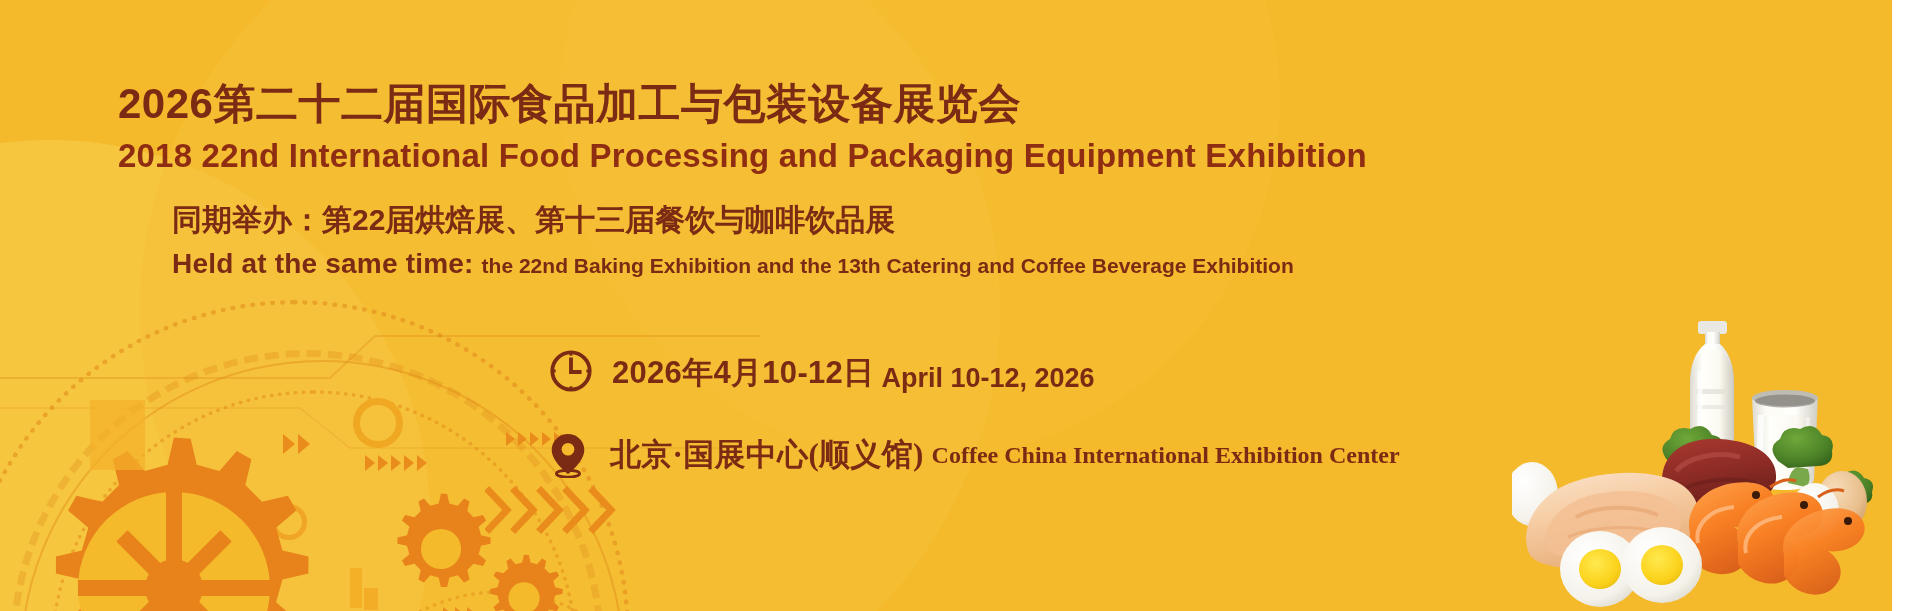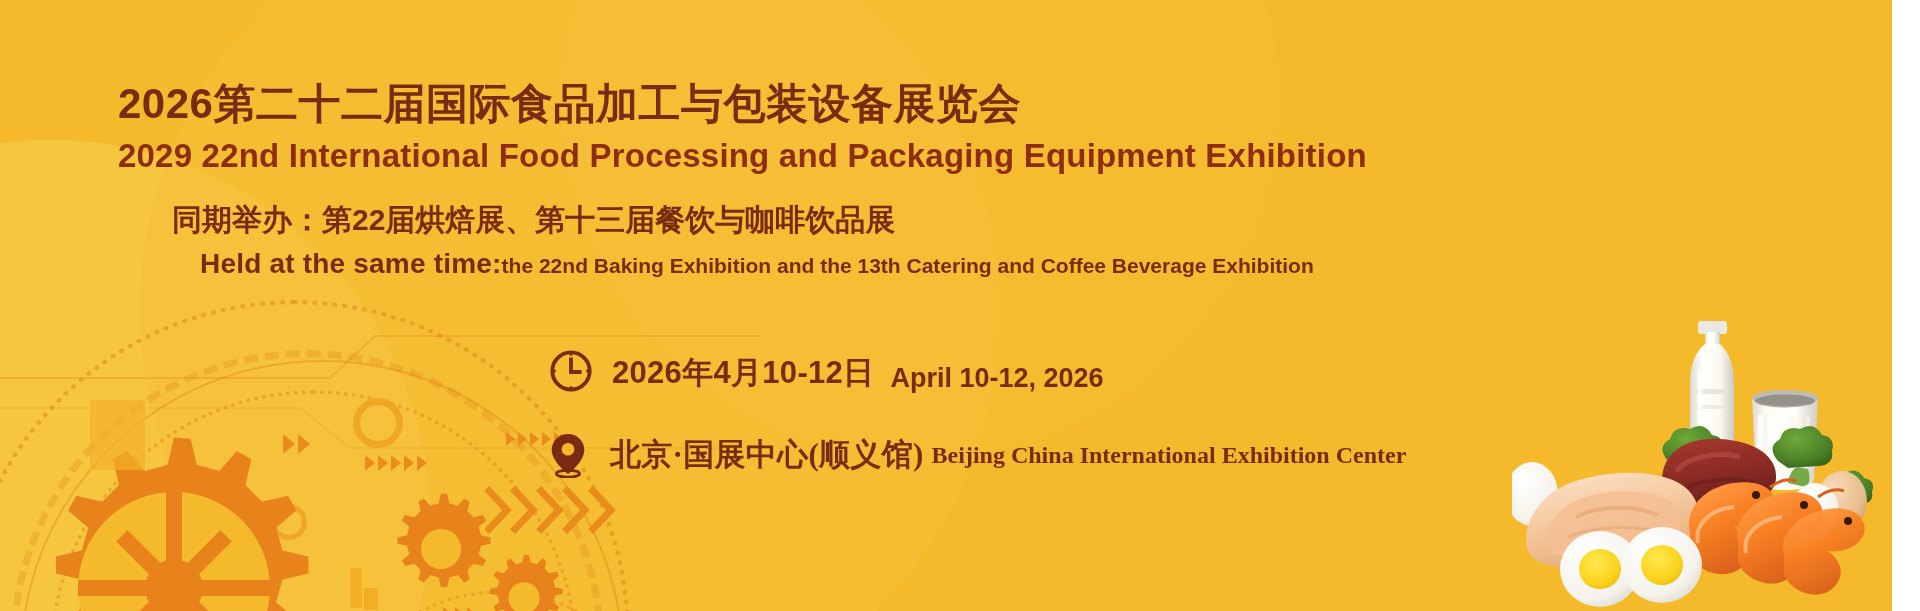--- a/index.html
+++ b/index.html
@@ -96,25 +96,25 @@
     left:172px; top:248px;
     color:#7B2A13;
     white-space:nowrap;
     display:flex;
     align-items:baseline;
   }
   .subtitle-en .lead{
     font-size:28px;
     font-weight:bold;
     letter-spacing:.2px;
-    margin-left:28px;
   }
   .subtitle-en .tail{
     font-size:21px;
     font-weight:bold;
+    margin-left:8px;
   }
 
   .info-row{
     position:absolute;
     display:flex;
     align-items:center;
     white-space:nowrap;
     color:#7B2A13;
   }
   .info-row.date{ left:548px; top:348px;align-items:flex-end; }
@@ -134,21 +134,21 @@
   }
 
   .info-cn{
     font-size:31px;
     font-weight:bold;
     letter-spacing:.3px;
   }
   .info-en{
     font-size:27px;
     font-weight:bold;
-    margin-left:16px;
+    margin-left:7px;
   }
   .info-row.place .info-en{
     font-size:24px;
     margin-left:8px;
   }
 
   
   .food{
     position:absolute;
     right:0; bottom:0;
@@ -247,21 +247,21 @@
 
     <div style="position:absolute;left:350px;top:568px;width:12px;height:40px;background:#F3AE26;opacity:.85"></div>
     <div style="position:absolute;left:364px;top:588px;width:14px;height:22px;background:#F2A822;opacity:.8"></div>
     <div style="position:absolute;left:90px;top:400px;width:55px;height:70px;background:#F3B12A;opacity:.7"></div>
   </div>
 
   <div class="content">
 
     <div class="title-cn">2026第二十二届国际食品加工与包装设备展览会</div>
 
-    <div class="title-en">2029 22nd International Food Processing and Packaging Equipment Exhibition</div>
+    <div class="title-en">2018 22nd International Food Processing and Packaging Equipment Exhibition</div>
 
     <div class="subtitle-cn">同期举办：第22届烘焙展、第十三届餐饮与咖啡饮品展</div>
 
     <div class="subtitle-en">
       <span class="lead">Held at the same time:</span>
       <span class="tail">the 22nd Baking Exhibition and the 13th Catering and Coffee Beverage Exhibition</span>
     </div>
 
     <div class="info-row date">
       <span class="info-icon">
@@ -282,21 +282,21 @@
 
     <div class="info-row place">
       <span class="info-icon">
         <svg viewBox="0 0 40 48">
           <path d="M20 2 C10.6 2 3 9.5 3 18.8 C3 31 20 44 20 44 C20 44 37 31 37 18.8 C37 9.5 29.4 2 20 2 Z" fill="#7B2A13"></path>
           <circle cx="20" cy="18" r="6.6" fill="#F4BA2B"></circle>
           <ellipse cx="20" cy="43.5" rx="12" ry="3.6" fill="none" stroke="#7B2A13" stroke-width="3"></ellipse>
         </svg>
       </span>
       <span class="info-cn">北京·国展中心(顺义馆)</span>
-      <span class="info-en">Beijing China International Exhibition Center</span>
+      <span class="info-en">Coffee China International Exhibition Center</span>
     </div>
   </div>
 
   <div class="food">
     <svg viewBox="0 0 380 300">
       <defs>
         <linearGradient id="bottleG" x1="0" y1="0" x2="1" y2="0">
           <stop offset="0%" stop-color="#D8D8D2"></stop>
           <stop offset="18%" stop-color="#FAFAF6"></stop>
           <stop offset="55%" stop-color="#FFFFFD"></stop>

